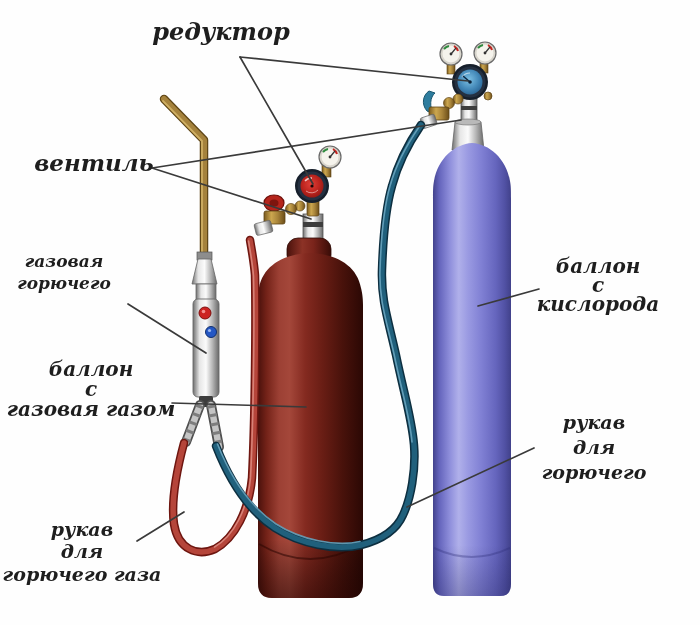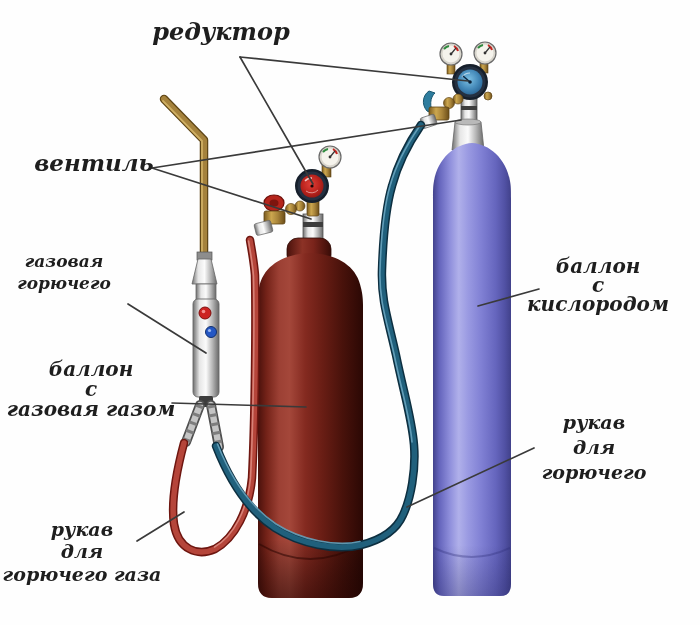--- a/index.html
+++ b/index.html
@@ -235,21 +235,21 @@
 
 <div class="lbl" style="left:82px;top:518px;font-size:19px;line-height:1.18;">
   <span>рукав</span>
   <span>для</span>
   <span>горючего газа</span>
 </div>
 
 <div class="lbl" style="left:598px;top:257px;font-size:20px;line-height:0.95;">
   <span>баллон</span>
   <span>с</span>
-  <span>кислородом</span>
+  <span>кислорода</span>
 </div>
 
 <div class="lbl" style="left:594px;top:410px;font-size:19px;line-height:1.32;">
   <span>рукав</span>
   <span>для</span>
   <span>горючего</span>
 </div>
 
 </div>
 

